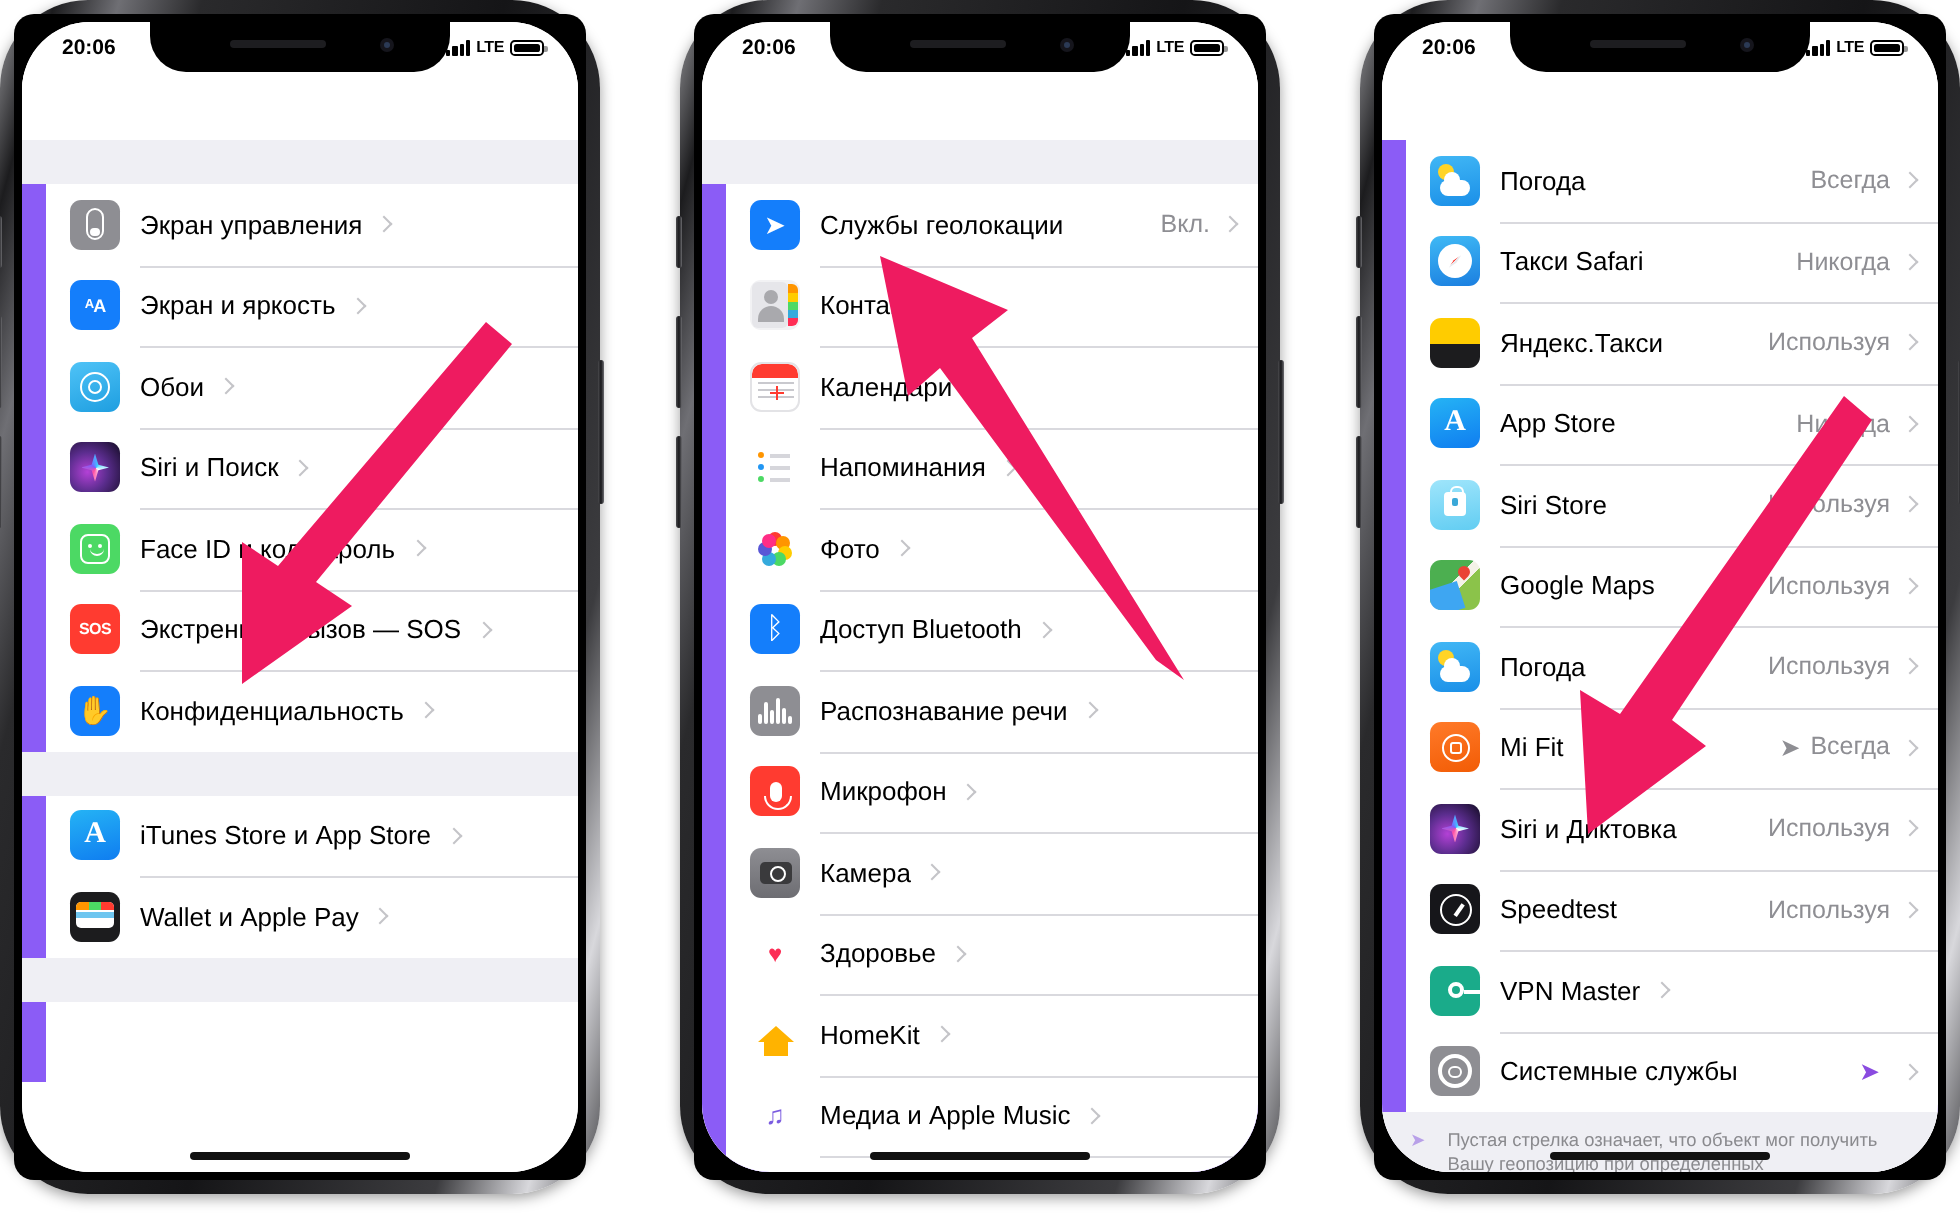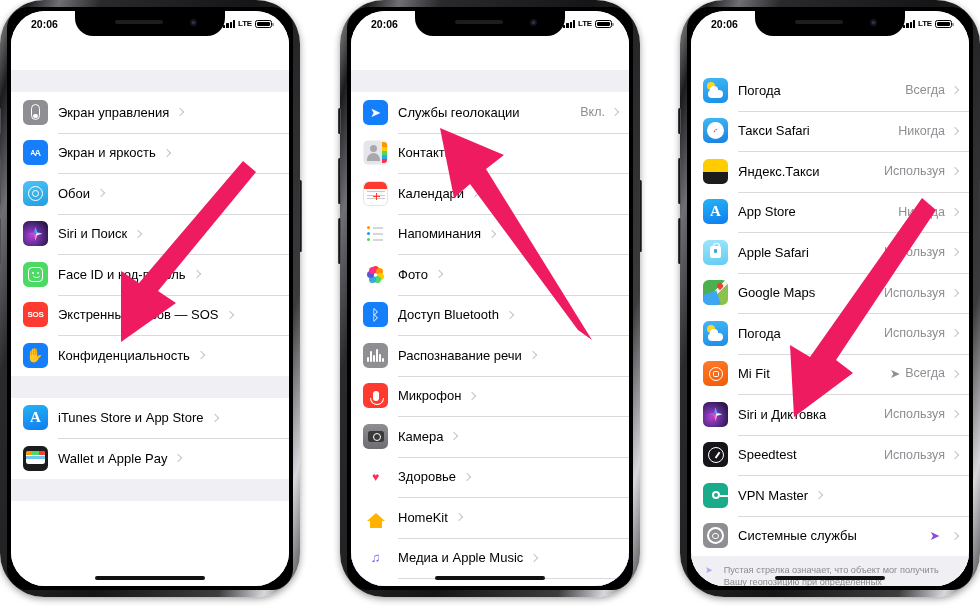--- a/index.html
+++ b/index.html
@@ -16,21 +16,21 @@
   .phone {
     position: relative;
     width: 300px; height: 597px;
     border-radius: 44px;
     background: linear-gradient(105deg,#9a9a9e 0%,#1c1c1e 6%,#6f6f74 13%,#2a2a2c 22%,#151517 55%,#3c3c3f 82%,#d8d8dc 92%,#47474a 100%);
     padding: 7px;
     box-shadow: 0 2px 7px rgba(0,0,0,.38);
   }
   .phone-inner {
     position:relative; width:100%; height:100%;
-    border-radius: 21px;
+    border-radius: 10px;
     background:#000;
     padding: 4px;
     overflow:hidden;
   }
   .screen {
     position:relative; width:100%; height:100%;
     border-radius: 34px;
     background:#fff;
     overflow:hidden;
   }
@@ -80,21 +80,21 @@
     position:absolute; left:8px; top:50%; transform:translateY(-50%);
     display:flex; align-items:center; gap:2px;
     color:#007aff; font-size:13px; font-weight:400;
   }
   .chev-l { width:8px; height:8px; border-left:2.2px solid #007aff; border-bottom:2.2px solid #007aff; transform:rotate(45deg); margin-right:1px;}
   .nav-title-shift { padding-left:48px; }
 
   
   .content { position:absolute; top:0; left:0; right:0; bottom:0; padding-top:59px; background:#fff; }
   .gap { height:22px; background:#efeff4; }
-  .group { background:#8b5cf6; }
+  .group { background:#8b5cf6;padding-left:12px; }
   .row {
     display:flex; align-items:center; height:40.5px;
     padding-left:12px; padding-right:11px; position:relative;
     background:#fff;
   }
   .row + .row::before {
     content:''; position:absolute; left:47px; right:0; top:0; height:.5px; background:#d9d9de;
   }
   .ico { width:25px; height:25px; border-radius:5.6px; flex:0 0 25px; position:relative; overflow:hidden;
          display:flex; align-items:center; justify-content:center; }
@@ -548,21 +548,21 @@
                   <span class="a">A</span>
                 </span>
               <span class="label">App Store</span>
               <span class="value">Никогда</span>
               <span class="chev"></span>
             </div>
             <div class="row">
               <span class="ico ic-applestore">
                   <span class="bag"></span>
                 </span>
-              <span class="label">Apple Safari</span>
+              <span class="label">Siri Store</span>
               <span class="value">Используя</span>
               <span class="chev"></span>
             </div>
             <div class="row">
               <span class="ico ic-gmaps">
                   <span class="g1"></span>
                   <span class="g2"></span>
                   <span class="pin"></span>
                 </span>
               <span class="label">Google Maps</span>

